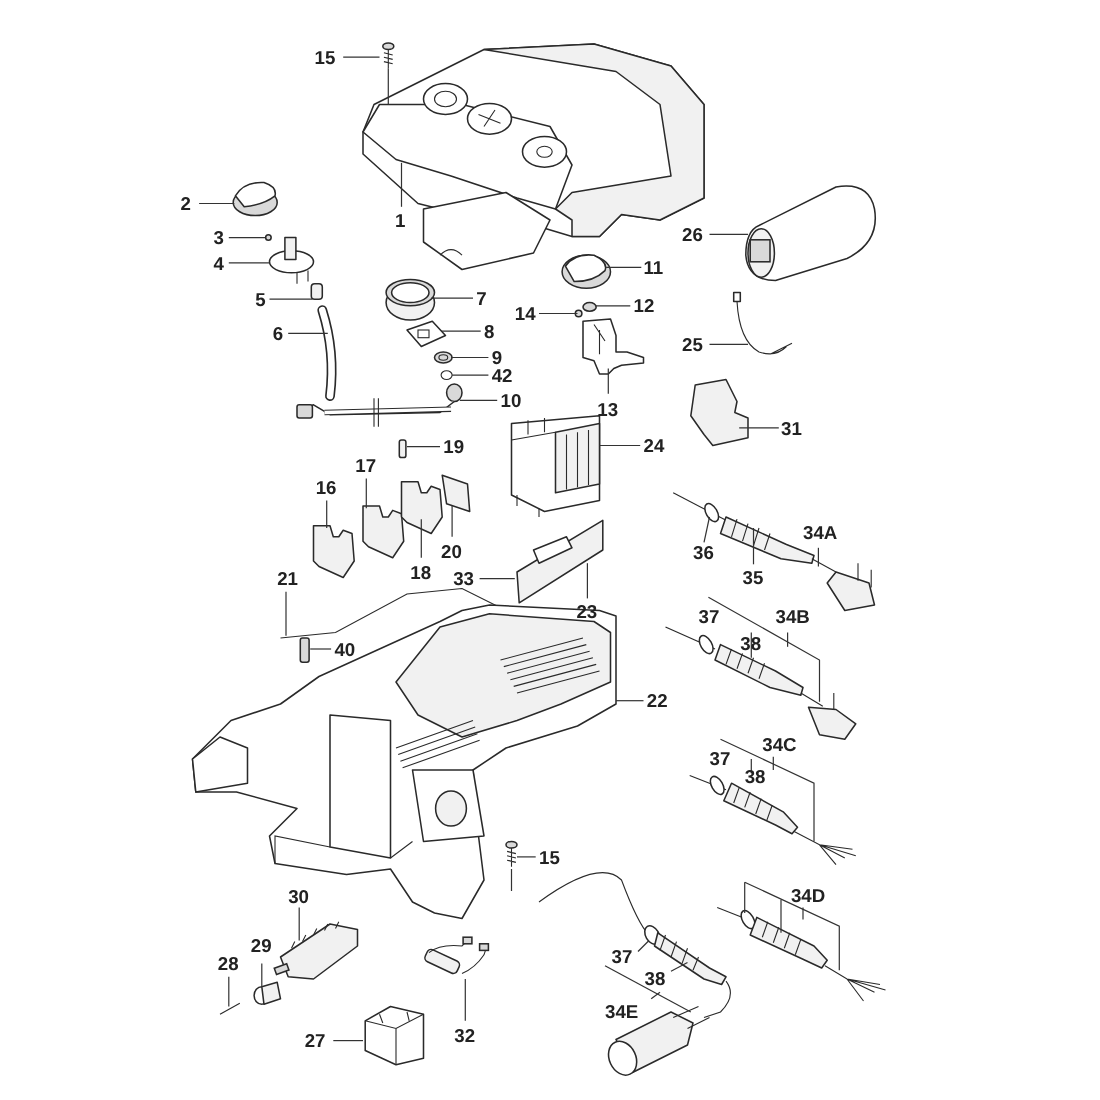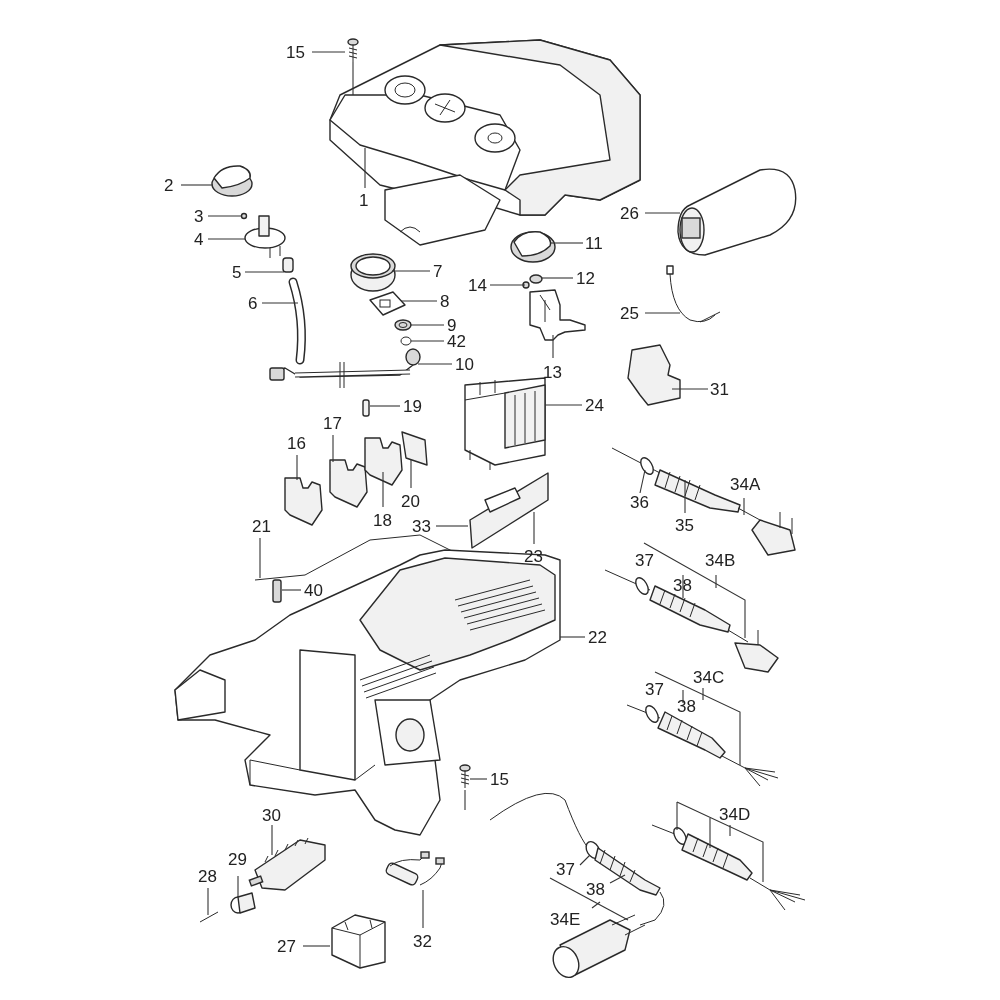--- a/index.html
+++ b/index.html
@@ -1,17 +1,17 @@
 <!DOCTYPE html>
 <html><head>
 <meta charset="utf-8">
 <style>
   html,body{margin:0;padding:0;background:#ffffff;}
   body{width:1000px;height:1000px;position:relative;overflow:hidden;font-family:"Liberation Sans",sans-serif;}
-  #stage{position:absolute;left:0;top:0;width:1000px;height:1000px;}
+  #stage{position:absolute;left:0;top:0;width:1000px;height:1000px;font-weight:bold;}
   svg{position:absolute;left:0;top:0;}
   .part{fill:#ffffff;stroke:#2a2a2a;stroke-width:1.4;stroke-linejoin:round;}
   .part-grey{fill:#f1f1f1;stroke:#2a2a2a;stroke-width:1.4;stroke-linejoin:round;}
   .part-dark{fill:#d9d9d9;stroke:#2a2a2a;stroke-width:1.4;}
   .detail{fill:none;stroke:#2a2a2a;stroke-width:1;}
   .leader{stroke:#333333;stroke-width:1.1;fill:none;}
   .lbl{font-family:"Liberation Sans",sans-serif;font-size:17px;fill:#222222;}
 </style>
 </head>
 <body>

